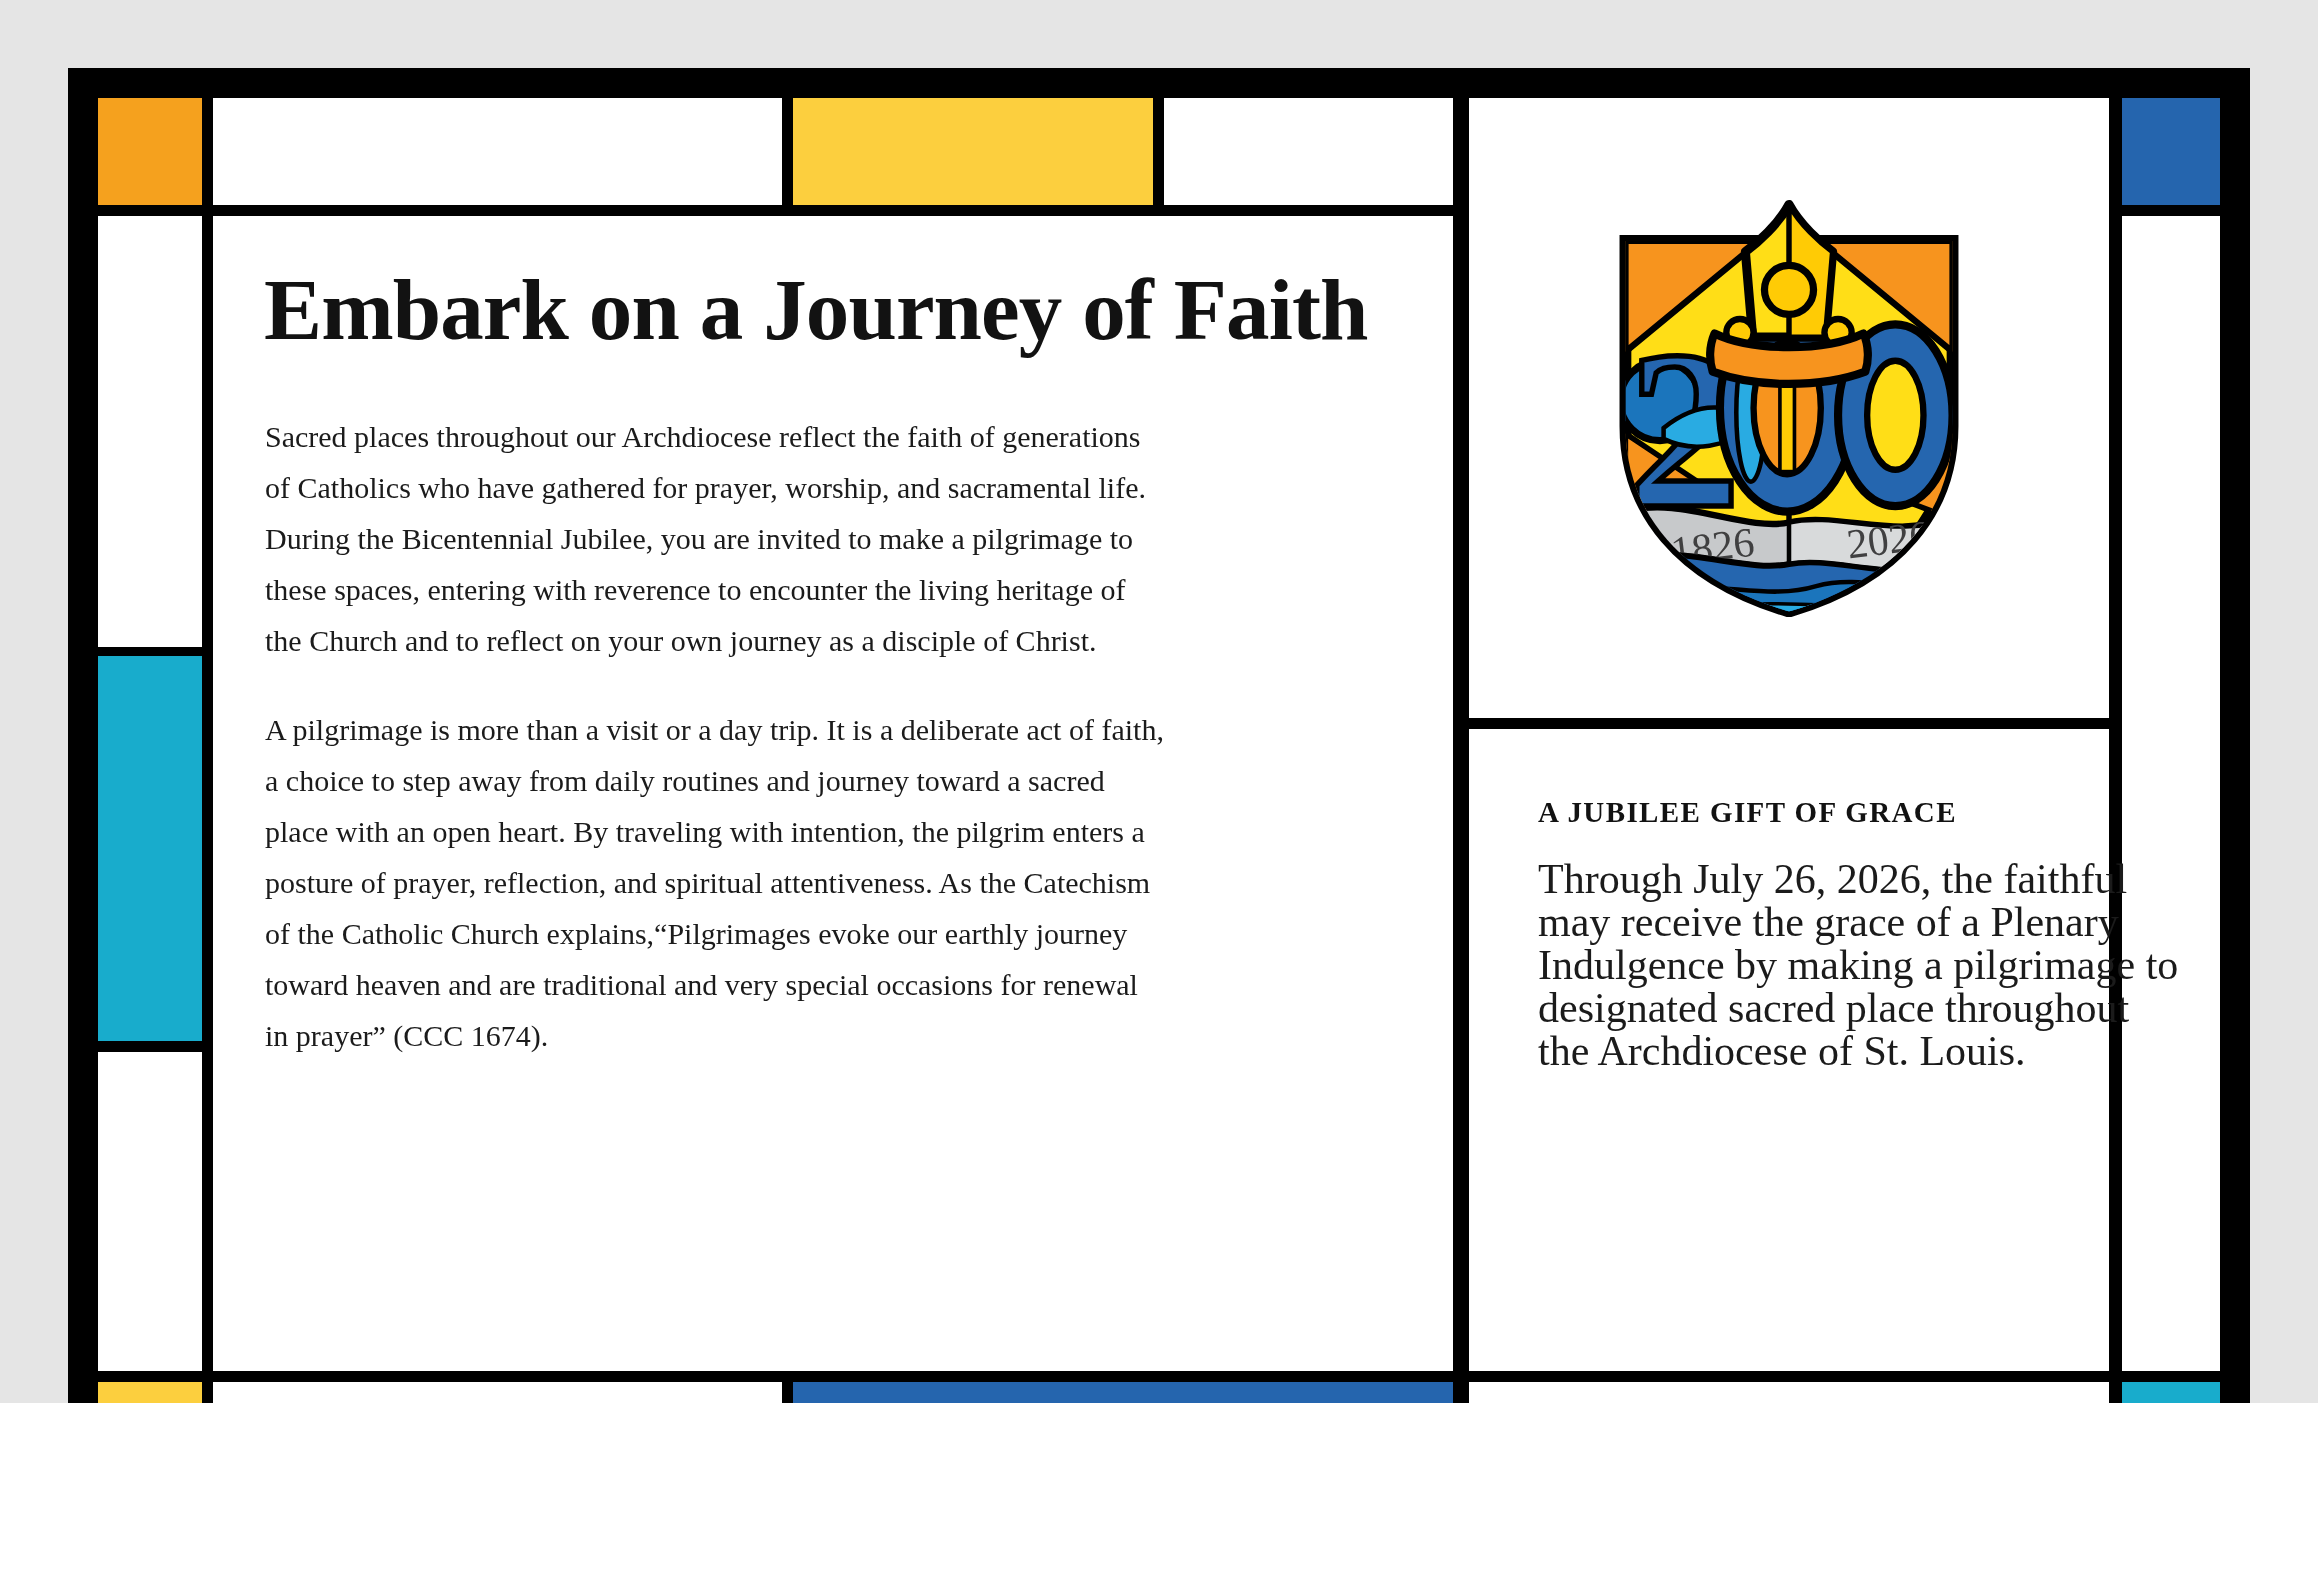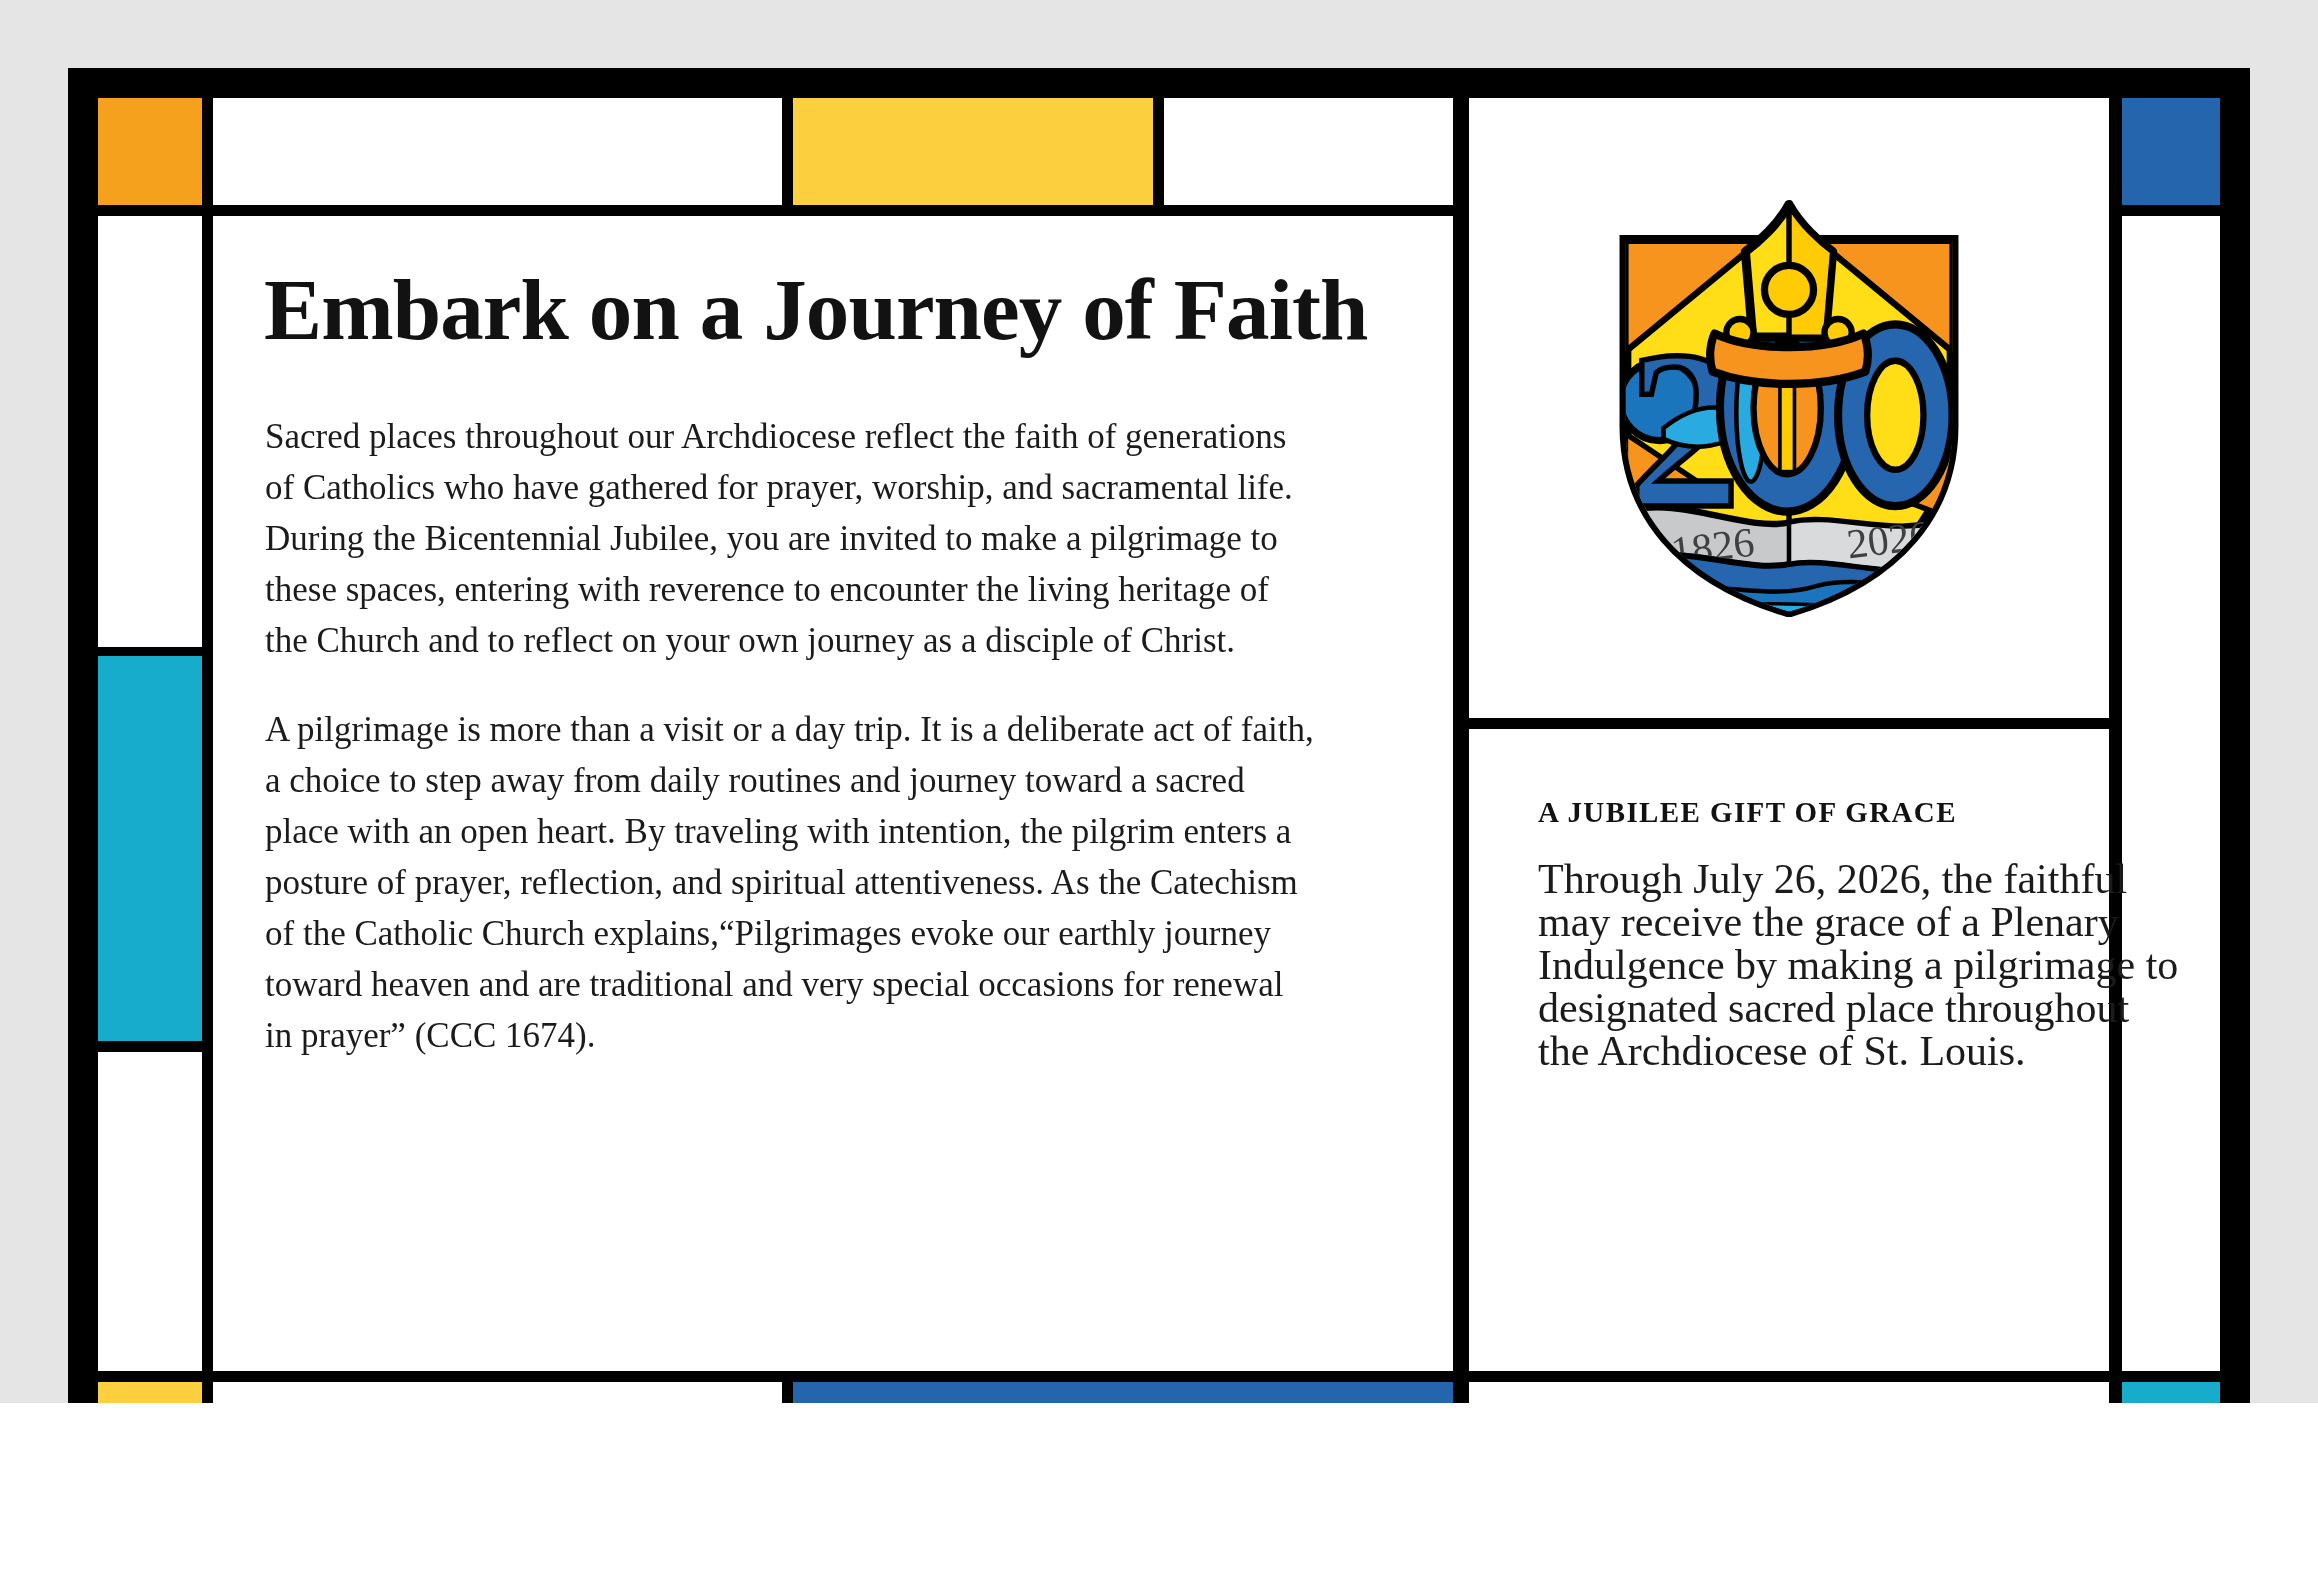--- a/index.html
+++ b/index.html
@@ -8,21 +8,21 @@
   .frame{position:absolute;left:68px;top:68px;width:2182px;height:1453px;background:#000;}
   .cell{position:absolute;}
   .c-white{background:#ffffff;}
   .c-orange{background:#F5A11E;}
   .c-yellow{background:#FCCF3E;}
   .c-blue{background:#2565AE;}
   .c-cyan{background:#18ACCC;}
   .title{position:absolute;left:264px;top:262px;margin:0;font-size:87px;line-height:1.1;
          font-weight:bold;letter-spacing:-0.9px;color:#121212;}
   .bodytext{position:absolute;left:265px;top:411px;}
-  .bodytext p{margin:0 0 38px 0;font-size:35px;line-height:51px;white-space:pre;color:#1b1b1b;}
+  .bodytext p{margin:0 0 38px 0;font-size:30px;line-height:51px;white-space:pre;color:#1b1b1b;}
   .panel-heading{position:absolute;left:1538px;top:796px;margin:0;font-size:29px;
                  font-weight:bold;letter-spacing:1.4px;color:#121212;}
   .panel-text{position:absolute;left:1538px;top:858px;}
   .panel-text p{margin:0 0 35px 0;font-size:42px;line-height:43px;white-space:pre;color:#1b1b1b;}
   .url-cell{position:absolute;left:1469px;top:1382px;width:640px;height:109px;
             display:flex;align-items:center;justify-content:center;padding-left:42px;}
   .url-text{font-size:36px;font-weight:bold;color:#121212;}
   .logo-wrap{position:absolute;left:1607px;top:199px;width:364px;height:418px;}
 </style>
 </head>

